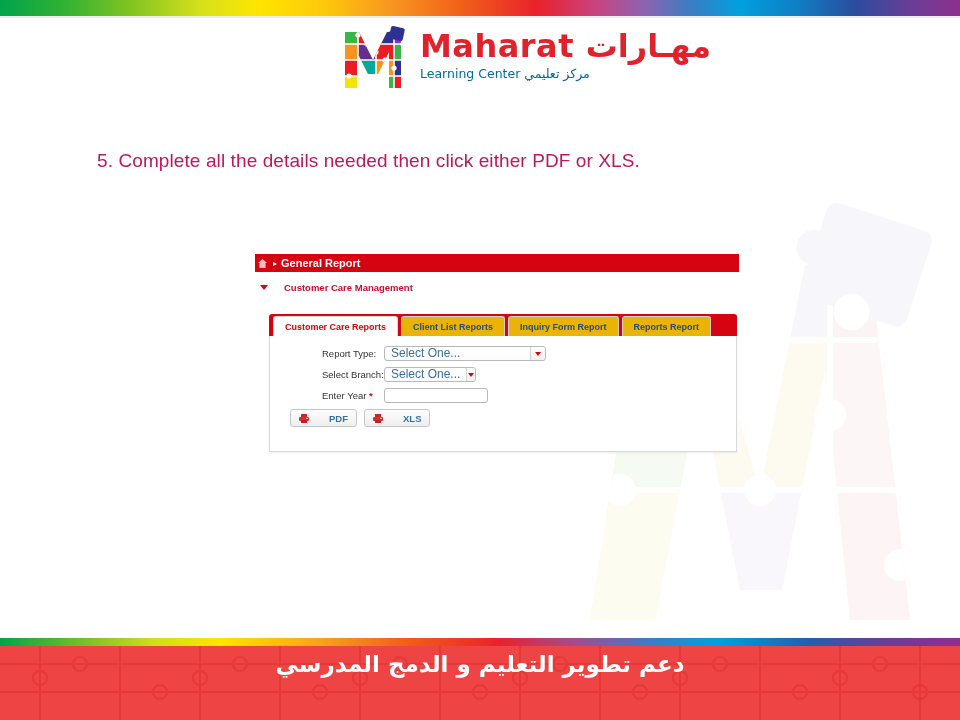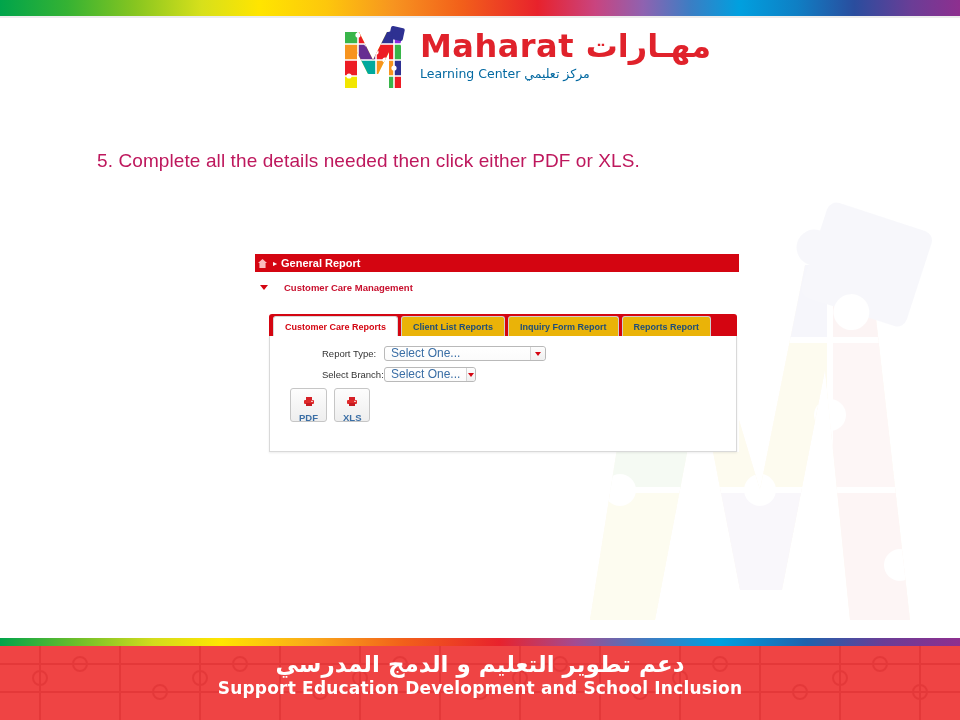--- a/index.html
+++ b/index.html
@@ -129,24 +129,24 @@
   .sel-branch{width:92px;}
 
   .txt-input{
     width:104px;height:15px;border:1px solid #b9b9b9;border-radius:3px;
     background:#fff;box-sizing:border-box;font-size:9px;padding:0 4px;
     color:#333;outline:none;font-family:"Liberation Sans",sans-serif;
   }
 
   .btn-row{display:flex;gap:7px;margin-top:3px;}
   .abtn{
-    height:16px;padding:8px 8px;border:1px solid #c6c6c6;border-radius:3px;
+    height:16px;padding:0 8px;border:1px solid #c6c6c6;border-radius:3px;
     background:linear-gradient(#fdfdfd,#eeeeee);
-    display:flex;align-items:center;gap:5px;cursor:pointer;
-    font-size:9.5px;font-weight:bold;color:#3a6ea5;flex-direction:column;
+    display:flex;align-items:center;gap:20px;cursor:pointer;
+    font-size:9.5px;font-weight:bold;color:#3a6ea5;
   }
   .printer-ico{width:10px;height:9px;position:relative;flex:0 0 10px;}
 
   
   .footer{
     position:absolute;left:0;bottom:0;width:960px;height:82px;
   }
   .rainbow-bot{
     position:absolute;left:0;top:0;width:960px;height:8px;
     background:linear-gradient(90deg,
@@ -317,20 +317,27 @@
       <div class="frow">
         <span class="flabel">Select Branch:</span>
         <div class="sel sel-branch">
           <span class="sel-val">Select One...</span>
           <span class="sel-btn">
               <span class="caret"></span>
             </span>
         </div>
       </div>
 
+      <div class="frow">
+        <span class="flabel">
+          <span>Enter Year</span>
+          <span class="req">*</span>
+        </span>
+        <input class="txt-input" type="text" placeholder="" style="">
+      </div>
 
       <div class="btn-row">
         <div class="abtn">
           <span class="printer-ico">
             <svg viewBox="0 0 10 9" width="10" height="9">
               <rect x="2" y="0" width="6" height="3" fill="#d62027"></rect>
               <rect x="0" y="3" width="10" height="4" rx="1" fill="#e02a2a"></rect>
               <rect x="2" y="6" width="6" height="3" fill="#c51b22"></rect>
               <rect x="7.3" y="3.8" width="1.4" height="1.2" fill="#ffffff"></rect>
             </svg>
@@ -378,16 +385,15 @@
         <circle cx="40" cy="32" r="7"></circle>
           <circle cx="200" cy="32" r="7"></circle>
           <circle cx="360" cy="32" r="7"></circle>
         <circle cx="520" cy="32" r="7"></circle>
           <circle cx="680" cy="32" r="7"></circle>
           <circle cx="840" cy="32" r="7"></circle>
       </g>
     </svg>
     <div class="footer-text">
       <div class="footer-ar">دعم تطوير التعليم و الدمج المدرسي</div>
-      <div class="footer-en">Support Education Development and School Inclusion</div>
     </div>
   </div>
 </div>
 
 </body></html>

